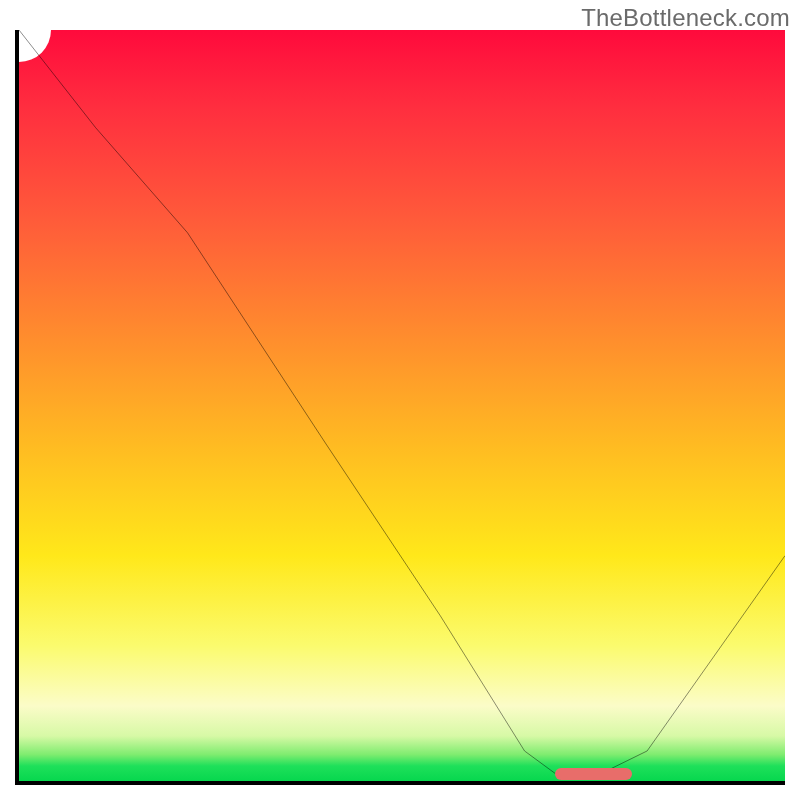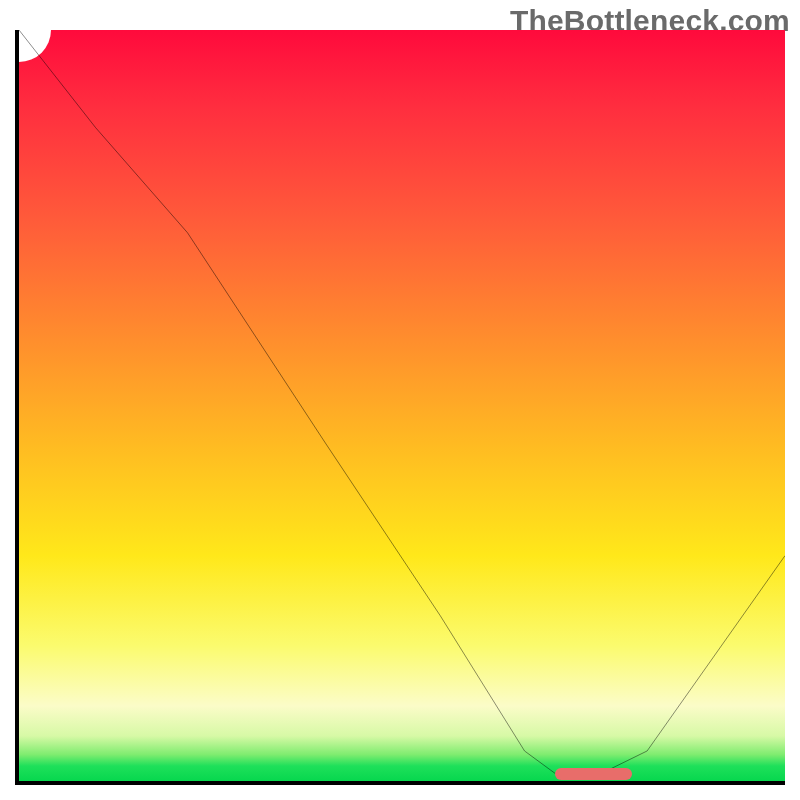--- a/index.html
+++ b/index.html
@@ -12,22 +12,22 @@
   }
   .container {
     position: relative;
     width: 800px;
     height: 800px;
   }
   .watermark {
     position: absolute;
     top: 4px;
     right: 10px;
-    font-size: 30px;
-    font-weight: bold;
+    font-size: 24px;
+    font-weight: normal;
     color: #6a6a6a;
     letter-spacing: 0.2px;
   }
   .plot-frame {
     position: absolute;
     left: 15px;
     top: 30px;
     width: 770px;
     height: 755px;
     border-left: 4px solid #000;

